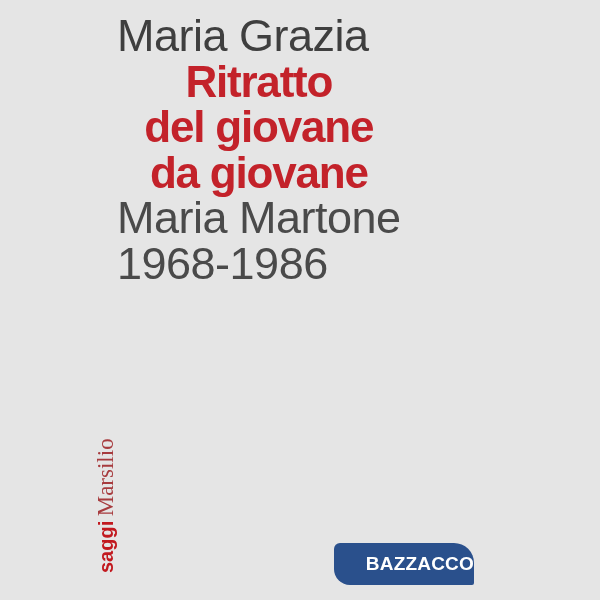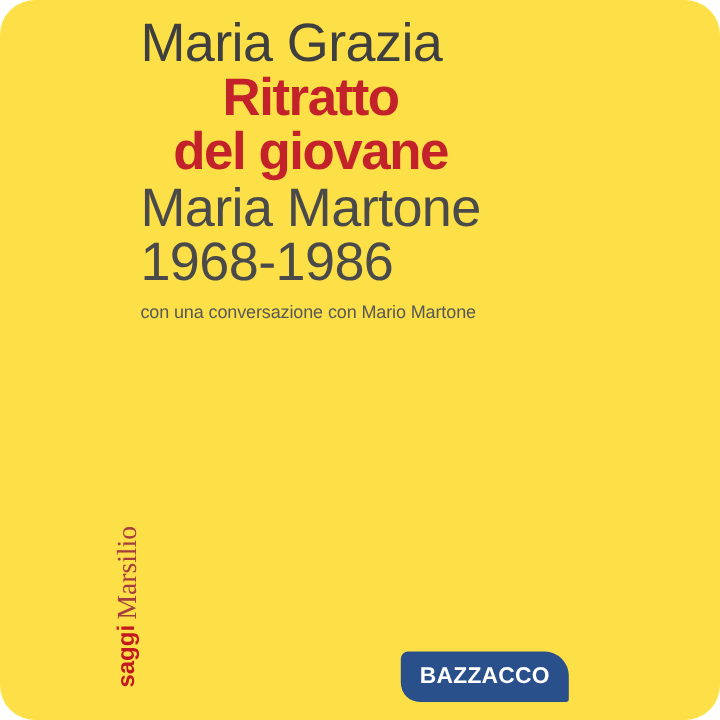--- a/index.html
+++ b/index.html
@@ -4,24 +4,23 @@
 <style>
   html, body {
     margin: 0;
     padding: 0;
     background: #ffffff;
   }
   .cover {
     position: relative;
     width: 600px;
     height: 600px;
-    background: #fde047;
+    background: #e5e5e5;
     overflow: hidden;
     font-family: "Liberation Sans", sans-serif;
-    border-radius: 29px;
   }
   .text-block {
     position: absolute;
     left: 117px;
     top: 13px;
   }
   .line {
     font-size: 45px;
     line-height: 45.5px;
     letter-spacing: -0.5px;
@@ -78,21 +77,21 @@
   .badge {
     position: absolute;
     left: 334px;
     top: 543px;
     width: 140px;
     height: 42px;
     background: var(--badge-blue, #2a508c);
     border-radius: 6px 20px 2px 16px;
     display: flex;
     align-items: center;
-    justify-content: center;
+    justify-content: flex-end;
   }
   .badge .badge-label {
     color: #ffffff;
     font-weight: 700;
     font-size: 19px;
     letter-spacing: 0.2px;
     white-space: nowrap;
   }
 </style>
 </head>
@@ -102,28 +101,28 @@
 
   <div class="text-block">
 
     <div class="author">
       <div class="line">Maria Grazia</div>
     </div>
 
     <h1 class="title">
       <div class="line">Ritratto</div>
       <div class="line">del giovane</div>
+      <div class="line">da giovane</div>
     </h1>
 
     <div class="subtitle">
       <div class="line">Maria Martone</div>
       <div class="line">1968-1986</div>
     </div>
 
-    <div class="note">con una conversazione con Mario Martone</div>
 
   </div>
 
   <div class="spine">
     <span class="series-name">saggi</span>
     <span class="publisher-name">Marsilio</span>
   </div>
 
   <div class="badge">
     <span class="badge-label">BAZZACCO</span>

